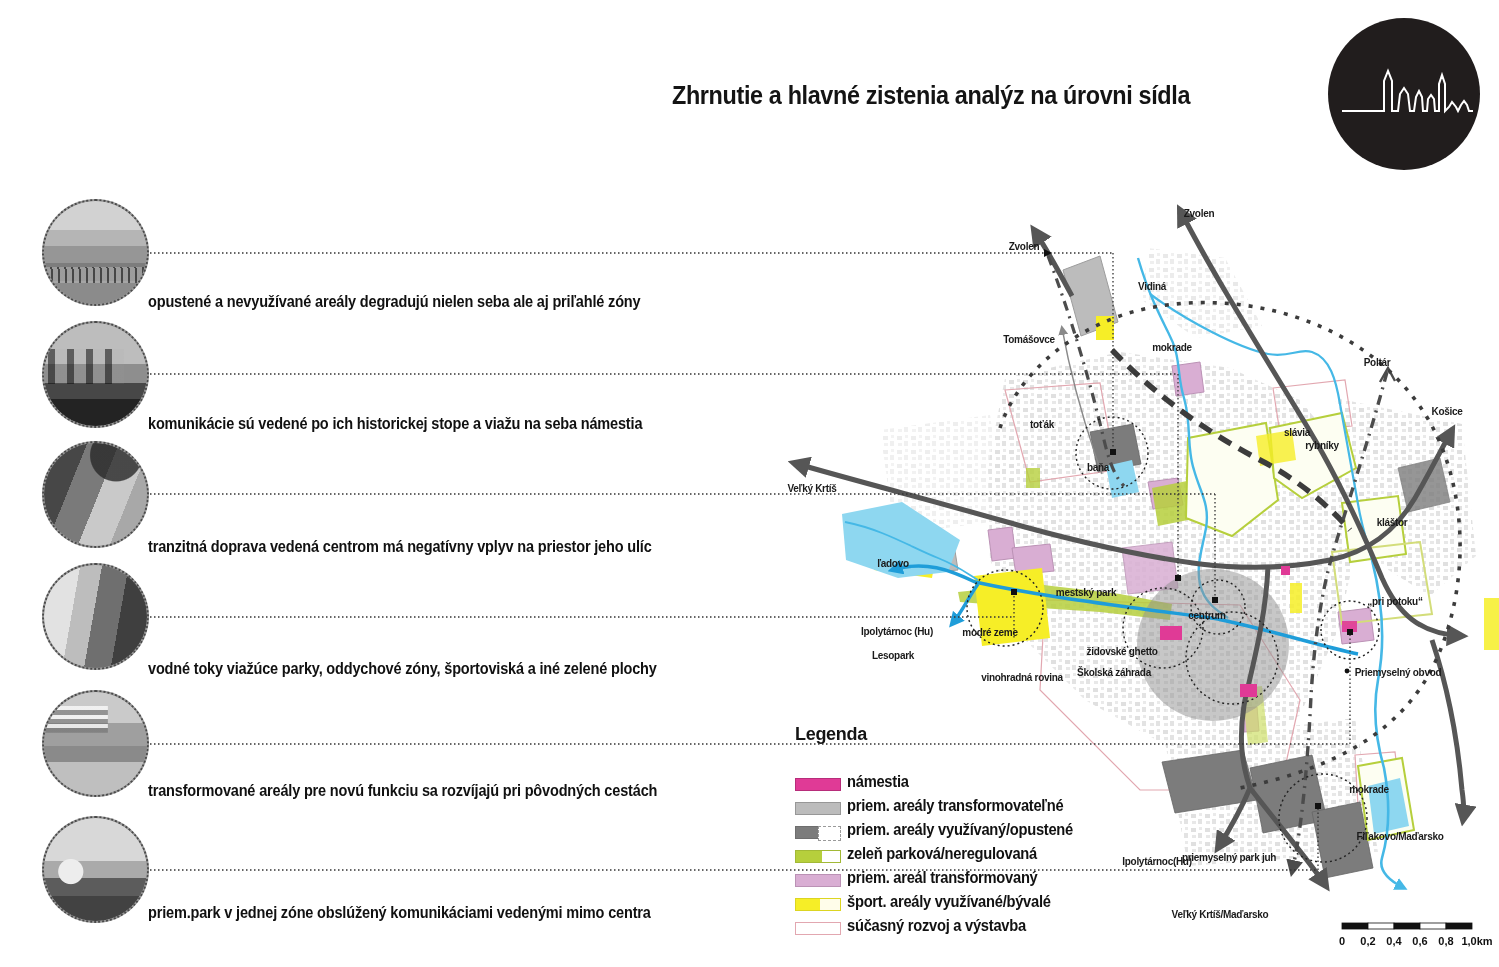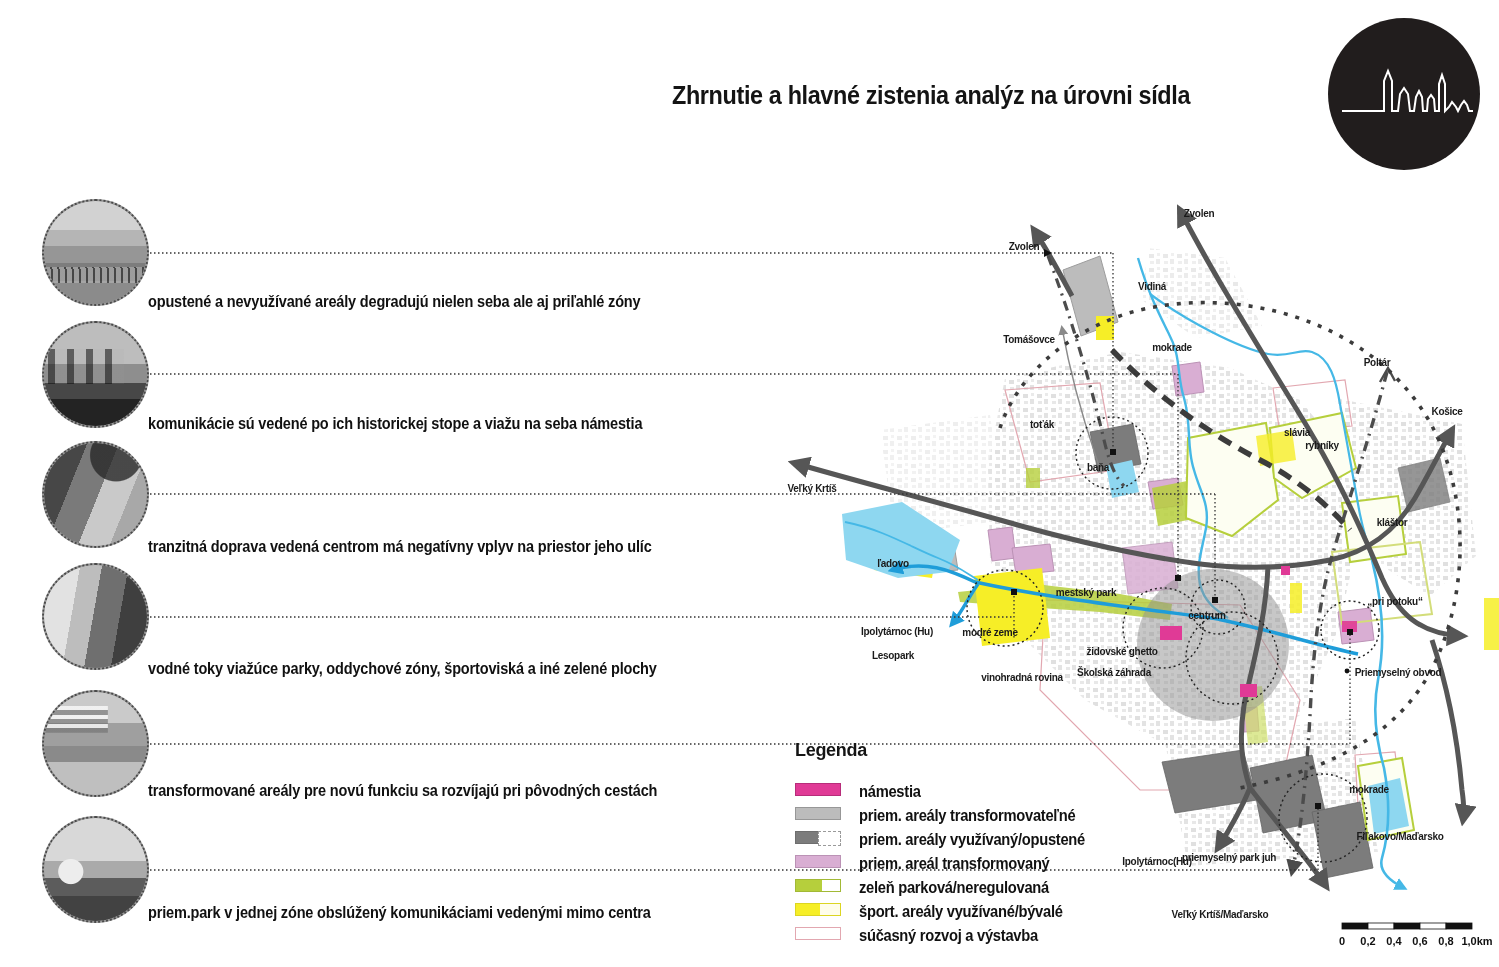--- a/index.html
+++ b/index.html
@@ -36,24 +36,24 @@
   .p5 .ph{background:
     repeating-linear-gradient(180deg,rgba(250,250,250,.8) 0 4px,rgba(110,110,110,.6) 4px 9px) 0 18%/62% 26% no-repeat,
     linear-gradient(180deg,#cacaca 0 30%,#9f9f9f 30% 52%,#8a8a8a 52% 68%,#bfbfbf 68% 100%)}
   .p6 .ph{background:
     radial-gradient(circle at 26% 52%,#ededed 0 13%,transparent 14%),
     linear-gradient(180deg,#d8d8d8 0 42%,#aaaaaa 42% 58%,#5c5c5c 58% 76%,#424242 76% 100%)}
 
   .finding{position:absolute;left:148px;font-size:16.5px;font-weight:bold;color:#111;
     letter-spacing:-.2px;white-space:nowrap;transform:scaleX(.88);transform-origin:left top}
 
-  .legend{position:absolute;left:795px;top:740px;width:300px}
+  .legend{position:absolute;left:795px;top:724px;width:300px}
   .legend h3{font-size:18px;font-weight:bold;color:var(--ink);letter-spacing:-.3px}
   .legend ul{list-style:none;margin-top:22px}
-  .legend li{display:flex;align-items:flex-start;height:24px;gap:18px}
+  .legend li{display:flex;align-items:flex-end;height:24px;gap:6px}
   .sw{width:46px;height:13px;flex:0 0 46px;position:relative}
   .sw1{background:var(--pink);border:1px solid #b72d7a}
   .sw2{background:linear-gradient(to right,var(--dgray) 55%,#fff 55%);border:1px solid #6e6e6e}
   .sw2::after{content:"";position:absolute;right:-1px;top:-1px;width:48%;height:13px;
     border:1px dashed #9a9a9a;background:#fff}
   .sw3{background:var(--lgray);border:1px solid #979797}
   .sw4{background:var(--mauve);border:1px solid #bb92b5}
   .sw5{background:linear-gradient(to right,var(--green) 58%,#fff 58%);border:1px solid #a2b936}
   .sw6{background:linear-gradient(to right,var(--yellow) 55%,#fffdea 55%);border:1px solid #dcd522}
   .sw7{background:#fff;border:1px solid var(--devline)}
@@ -329,28 +329,28 @@
         </li>
       <li>
         <span class="sw sw3"></span>
         <span class="lab">priem. areály transformovateľné</span>
         </li>
       <li>
         <span class="sw sw2"></span>
         <span class="lab">priem. areály využívaný/opustené</span>
         </li>
       <li>
+        <span class="sw sw5"></span>
+        <span class="lab">zeleň parková/neregulovaná</span>
+        </li>
+      <li>
         <span class="sw sw4"></span>
         <span class="lab">priem. areál transformovaný</span>
         </li>
       <li>
-        <span class="sw sw5"></span>
-        <span class="lab">zeleň parková/neregulovaná</span>
-        </li>
-      <li>
         <span class="sw sw6"></span>
         <span class="lab">šport. areály využívané/bývalé</span>
         </li>
       <li>
         <span class="sw sw7"></span>
         <span class="lab">súčasný rozvoj a výstavba</span>
         </li>
     </ul>
   </div>
 

